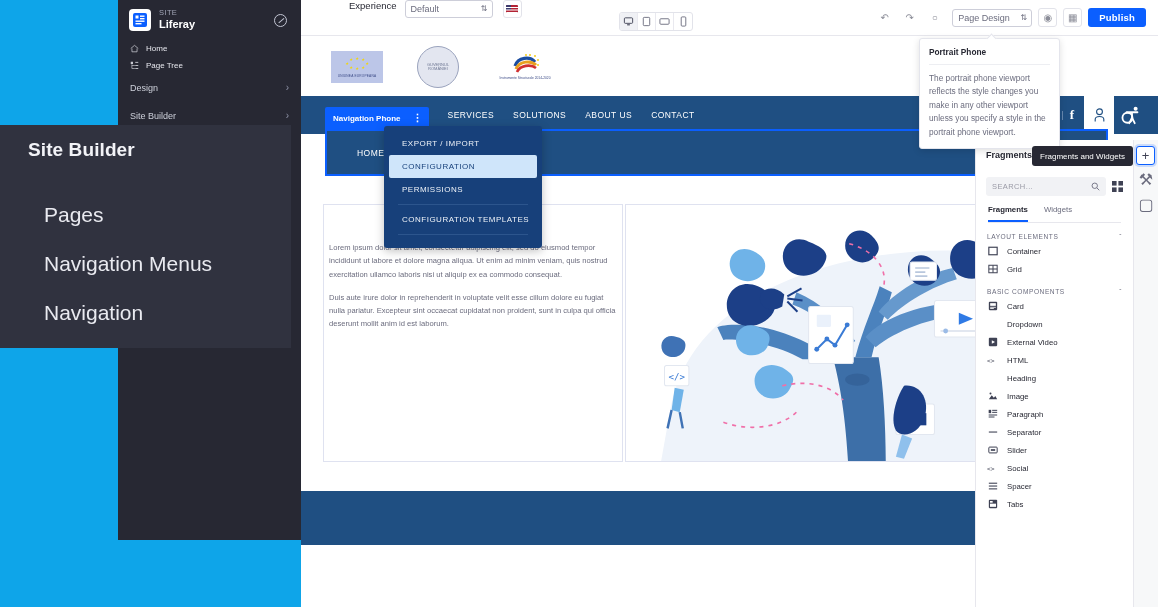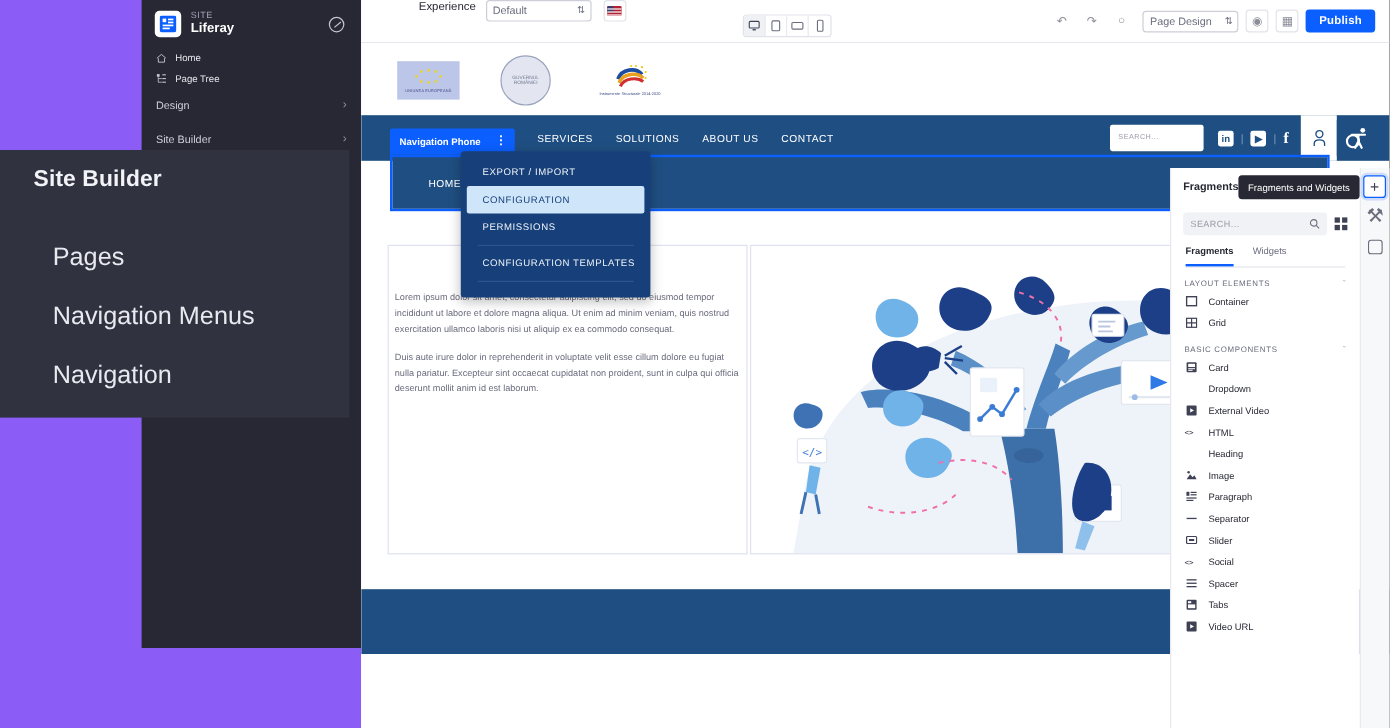--- a/index.html
+++ b/index.html
@@ -2,21 +2,21 @@
 <html><head>
 <meta charset="utf-8">
 <style>
   * { box-sizing: border-box; margin: 0; padding: 0; }
   html, body {
     width: 1158px; height: 607px;
     background: #000;
     font-family: "Liberation Sans", sans-serif;
     overflow: hidden;
   }
-  #root { position: relative; width: 932px; height: 607px; background:#8b5cf6; }
+  #root { position: relative; width: 932px; height: 607px; background:#0ea5e9; }
 
   
   .dark-sidebar {
     position: absolute; left: 118px; top: 0; width: 183px; height: 540px;
     background: #272833; color: #fff;
   }
   .ds-head { display:flex; align-items:center; padding: 9px 10px 9px 11px; gap: 8px; }
   .ds-logo {
     width: 22px; height: 22px; border-radius: 4px; background: #fff;
     display:flex; align-items:center; justify-content:center; flex:0 0 auto;
@@ -313,20 +313,25 @@
       <div class="icon-btn noborder">○</div>
       <div class="select-box" style="margin-left:2px;min-width:80px">
         <span>Page Design</span>
         <span class="updown">⇅</span>
       </div>
       <div class="icon-btn">◉</div>
       <div class="icon-btn">▦</div>
       <div class="publish">Publish</div>
     </div>
 
+    <div class="tooltip-pp">
+      <div class="tip-arrow"></div>
+      <div class="tip-title">Portrait Phone</div>
+      <div class="tip-body">The portrait phone viewport reflects the style changes you make in any other viewport unless you specify a style in the portrait phone viewport.</div>
+    </div>
 
     <div class="canvas">
 
       <div class="logos">
         <div class="logo-eu">
           <div class="eu-stars">
             <i style="left:11px;top:0">★</i>
               <i style="left:17px;top:1.5px">★</i>
             <i style="left:21px;top:5px">★</i>
               <i style="left:17px;top:9px">★</i>
@@ -639,27 +644,18 @@
     <div class="rp-item">
       <span class="ico">
           <svg width="10" height="10" viewBox="0 0 12 12">
             <rect x="1" y="1" width="10" height="10" rx="1" fill="#3f4254"></rect>
             <rect x="2.4" y="2.4" width="3.2" height="2" fill="#fff"></rect>
             <rect x="2.4" y="5.6" width="7.2" height="3.8" fill="#fff"></rect>
           </svg>
         </span>
       <span>Tabs</span>
     </div>
-    <div class="rp-item">
-      <span class="ico">
-          <svg width="10" height="10" viewBox="0 0 12 12">
-            <rect x="1" y="1" width="10" height="10" rx="1" fill="#3f4254"></rect>
-            <polygon points="4.6,3.8 8.4,6 4.6,8.2" fill="#fff"></polygon>
-          </svg>
-        </span>
-      <span>Video URL</span>
-    </div>
   </div>
 
   <div class="tooltip-fw">Fragments and Widgets</div>
   <div class="plus-btn">+</div>
 
 </div>
 
 </body></html>

